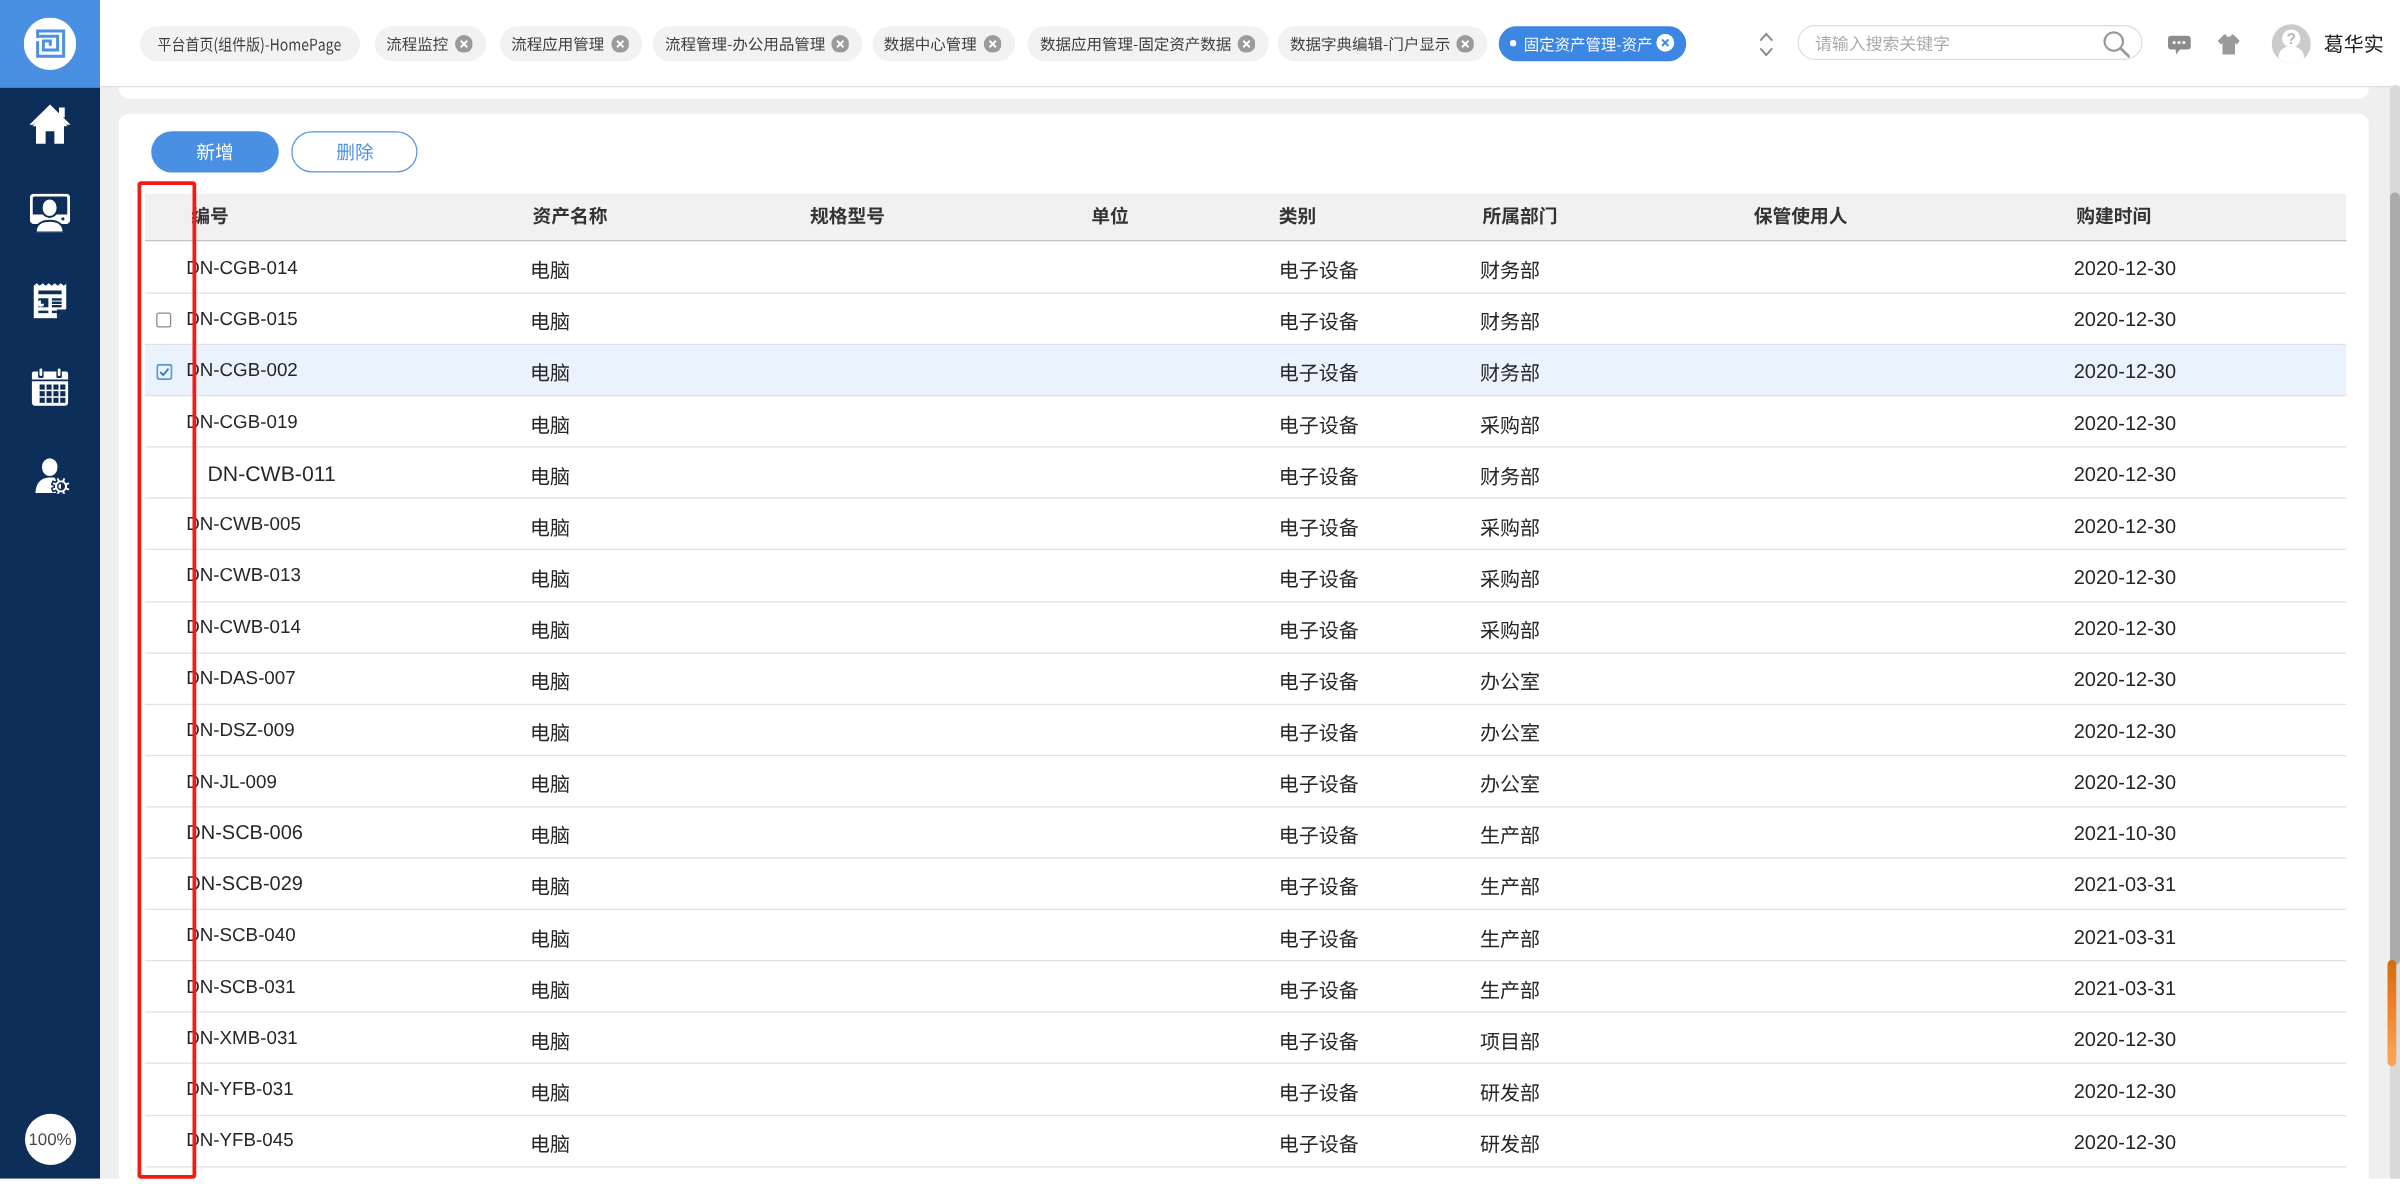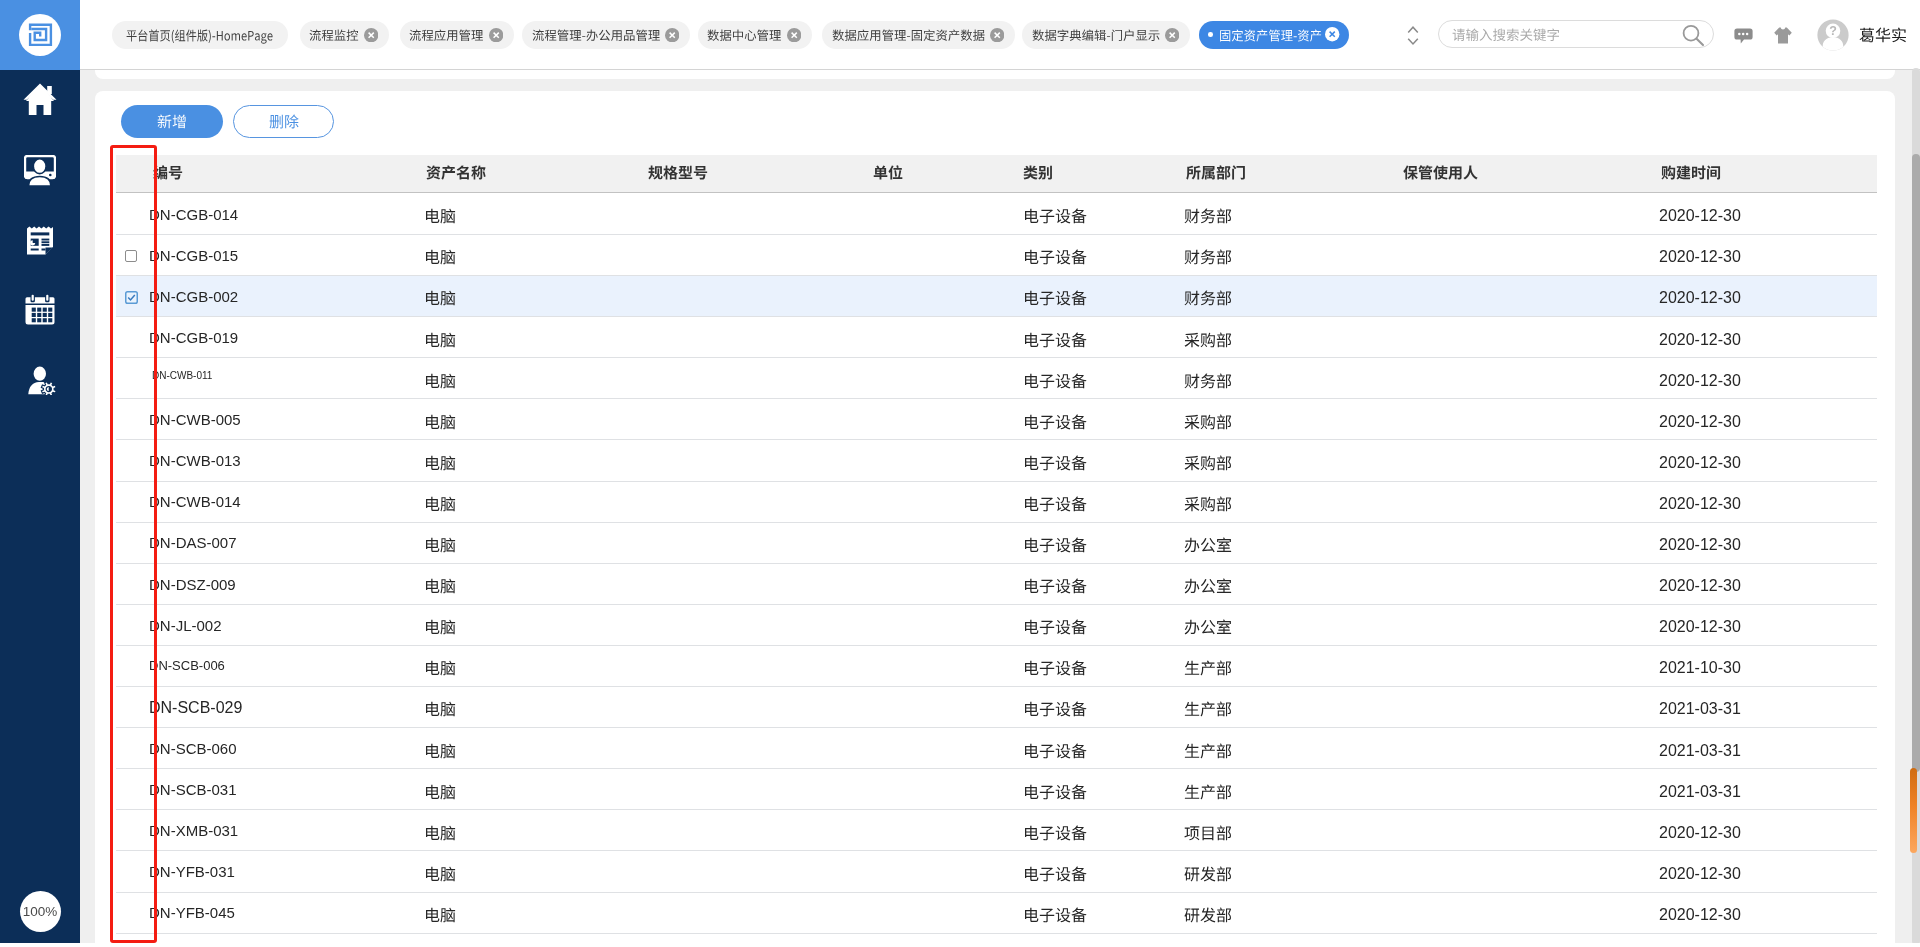--- a/index.html
+++ b/index.html
@@ -346,21 +346,21 @@
       <use href="#gdz"></use>
     </g>
   </svg>
 <svg class="tx" style="left:1183.5px;top:331.5px;fill:#262626" width="48.00" height="20.80" viewBox="0 -880 3000 1300">
     <g transform="scale(1,-1)">
       <use href="#gcg"></use>
     </g>
   </svg>
 <div class="lat" style="left:1659px;top:330.5px;font-size:16px">2020-12-30</div>
 <div class="abs" style="left:115.5px;top:398.3px;width:1761.5px;height:1px;background:#dfe1e4"></div>
-<div class="lat" style="left:152px;top:370.0px;font-size:10px">DN-CWB-011</div>
+<div class="lat" style="left:166px;top:370.0px;font-size:17px">DN-CWB-011</div>
 <svg class="tx" style="left:423.7px;top:372.6px;fill:#262626" width="32.00" height="20.80" viewBox="0 -880 2000 1300">
     <g transform="scale(1,-1)">
       <use href="#gdn"></use>
     </g>
   </svg>
 <svg class="tx" style="left:1022.5px;top:372.6px;fill:#262626" width="64.00" height="20.80" viewBox="0 -880 4000 1300">
     <g transform="scale(1,-1)">
       <use href="#gdz"></use>
     </g>
   </svg>
@@ -454,39 +454,39 @@
       <use href="#gdz"></use>
     </g>
   </svg>
 <svg class="tx" style="left:1183.5px;top:578.0px;fill:#262626" width="48.00" height="20.80" viewBox="0 -880 3000 1300">
     <g transform="scale(1,-1)">
       <use href="#gbg"></use>
     </g>
   </svg>
 <div class="lat" style="left:1659px;top:577.1px;font-size:16px">2020-12-30</div>
 <div class="abs" style="left:115.5px;top:644.9px;width:1761.5px;height:1px;background:#dfe1e4"></div>
-<div class="lat" style="left:149px;top:616.5px;font-size:15px">DN-JL-002</div>
+<div class="lat" style="left:149px;top:616.5px;font-size:15px">DN-JL-009</div>
 <svg class="tx" style="left:423.7px;top:619.1px;fill:#262626" width="32.00" height="20.80" viewBox="0 -880 2000 1300">
     <g transform="scale(1,-1)">
       <use href="#gdn"></use>
     </g>
   </svg>
 <svg class="tx" style="left:1022.5px;top:619.1px;fill:#262626" width="64.00" height="20.80" viewBox="0 -880 4000 1300">
     <g transform="scale(1,-1)">
       <use href="#gdz"></use>
     </g>
   </svg>
 <svg class="tx" style="left:1183.5px;top:619.1px;fill:#262626" width="48.00" height="20.80" viewBox="0 -880 3000 1300">
     <g transform="scale(1,-1)">
       <use href="#gbg"></use>
     </g>
   </svg>
 <div class="lat" style="left:1659px;top:618.2px;font-size:16px">2020-12-30</div>
 <div class="abs" style="left:115.5px;top:686.0px;width:1761.5px;height:1px;background:#dfe1e4"></div>
-<div class="lat" style="left:149px;top:657.7px;font-size:13px">DN-SCB-006</div>
+<div class="lat" style="left:149px;top:657.7px;font-size:16px">DN-SCB-006</div>
 <svg class="tx" style="left:423.7px;top:660.2px;fill:#262626" width="32.00" height="20.80" viewBox="0 -880 2000 1300">
     <g transform="scale(1,-1)">
       <use href="#gdn"></use>
     </g>
   </svg>
 <svg class="tx" style="left:1022.5px;top:660.2px;fill:#262626" width="64.00" height="20.80" viewBox="0 -880 4000 1300">
     <g transform="scale(1,-1)">
       <use href="#gdz"></use>
     </g>
   </svg>
@@ -508,21 +508,21 @@
       <use href="#gdz"></use>
     </g>
   </svg>
 <svg class="tx" style="left:1183.5px;top:701.3px;fill:#262626" width="48.00" height="20.80" viewBox="0 -880 3000 1300">
     <g transform="scale(1,-1)">
       <use href="#gsc"></use>
     </g>
   </svg>
 <div class="lat" style="left:1659px;top:700.4px;font-size:16px">2021-03-31</div>
 <div class="abs" style="left:115.5px;top:768.2px;width:1761.5px;height:1px;background:#dfe1e4"></div>
-<div class="lat" style="left:149px;top:739.9px;font-size:15px">DN-SCB-060</div>
+<div class="lat" style="left:149px;top:739.9px;font-size:15px">DN-SCB-040</div>
 <svg class="tx" style="left:423.7px;top:742.5px;fill:#262626" width="32.00" height="20.80" viewBox="0 -880 2000 1300">
     <g transform="scale(1,-1)">
       <use href="#gdn"></use>
     </g>
   </svg>
 <svg class="tx" style="left:1022.5px;top:742.5px;fill:#262626" width="64.00" height="20.80" viewBox="0 -880 4000 1300">
     <g transform="scale(1,-1)">
       <use href="#gdz"></use>
     </g>
   </svg>

